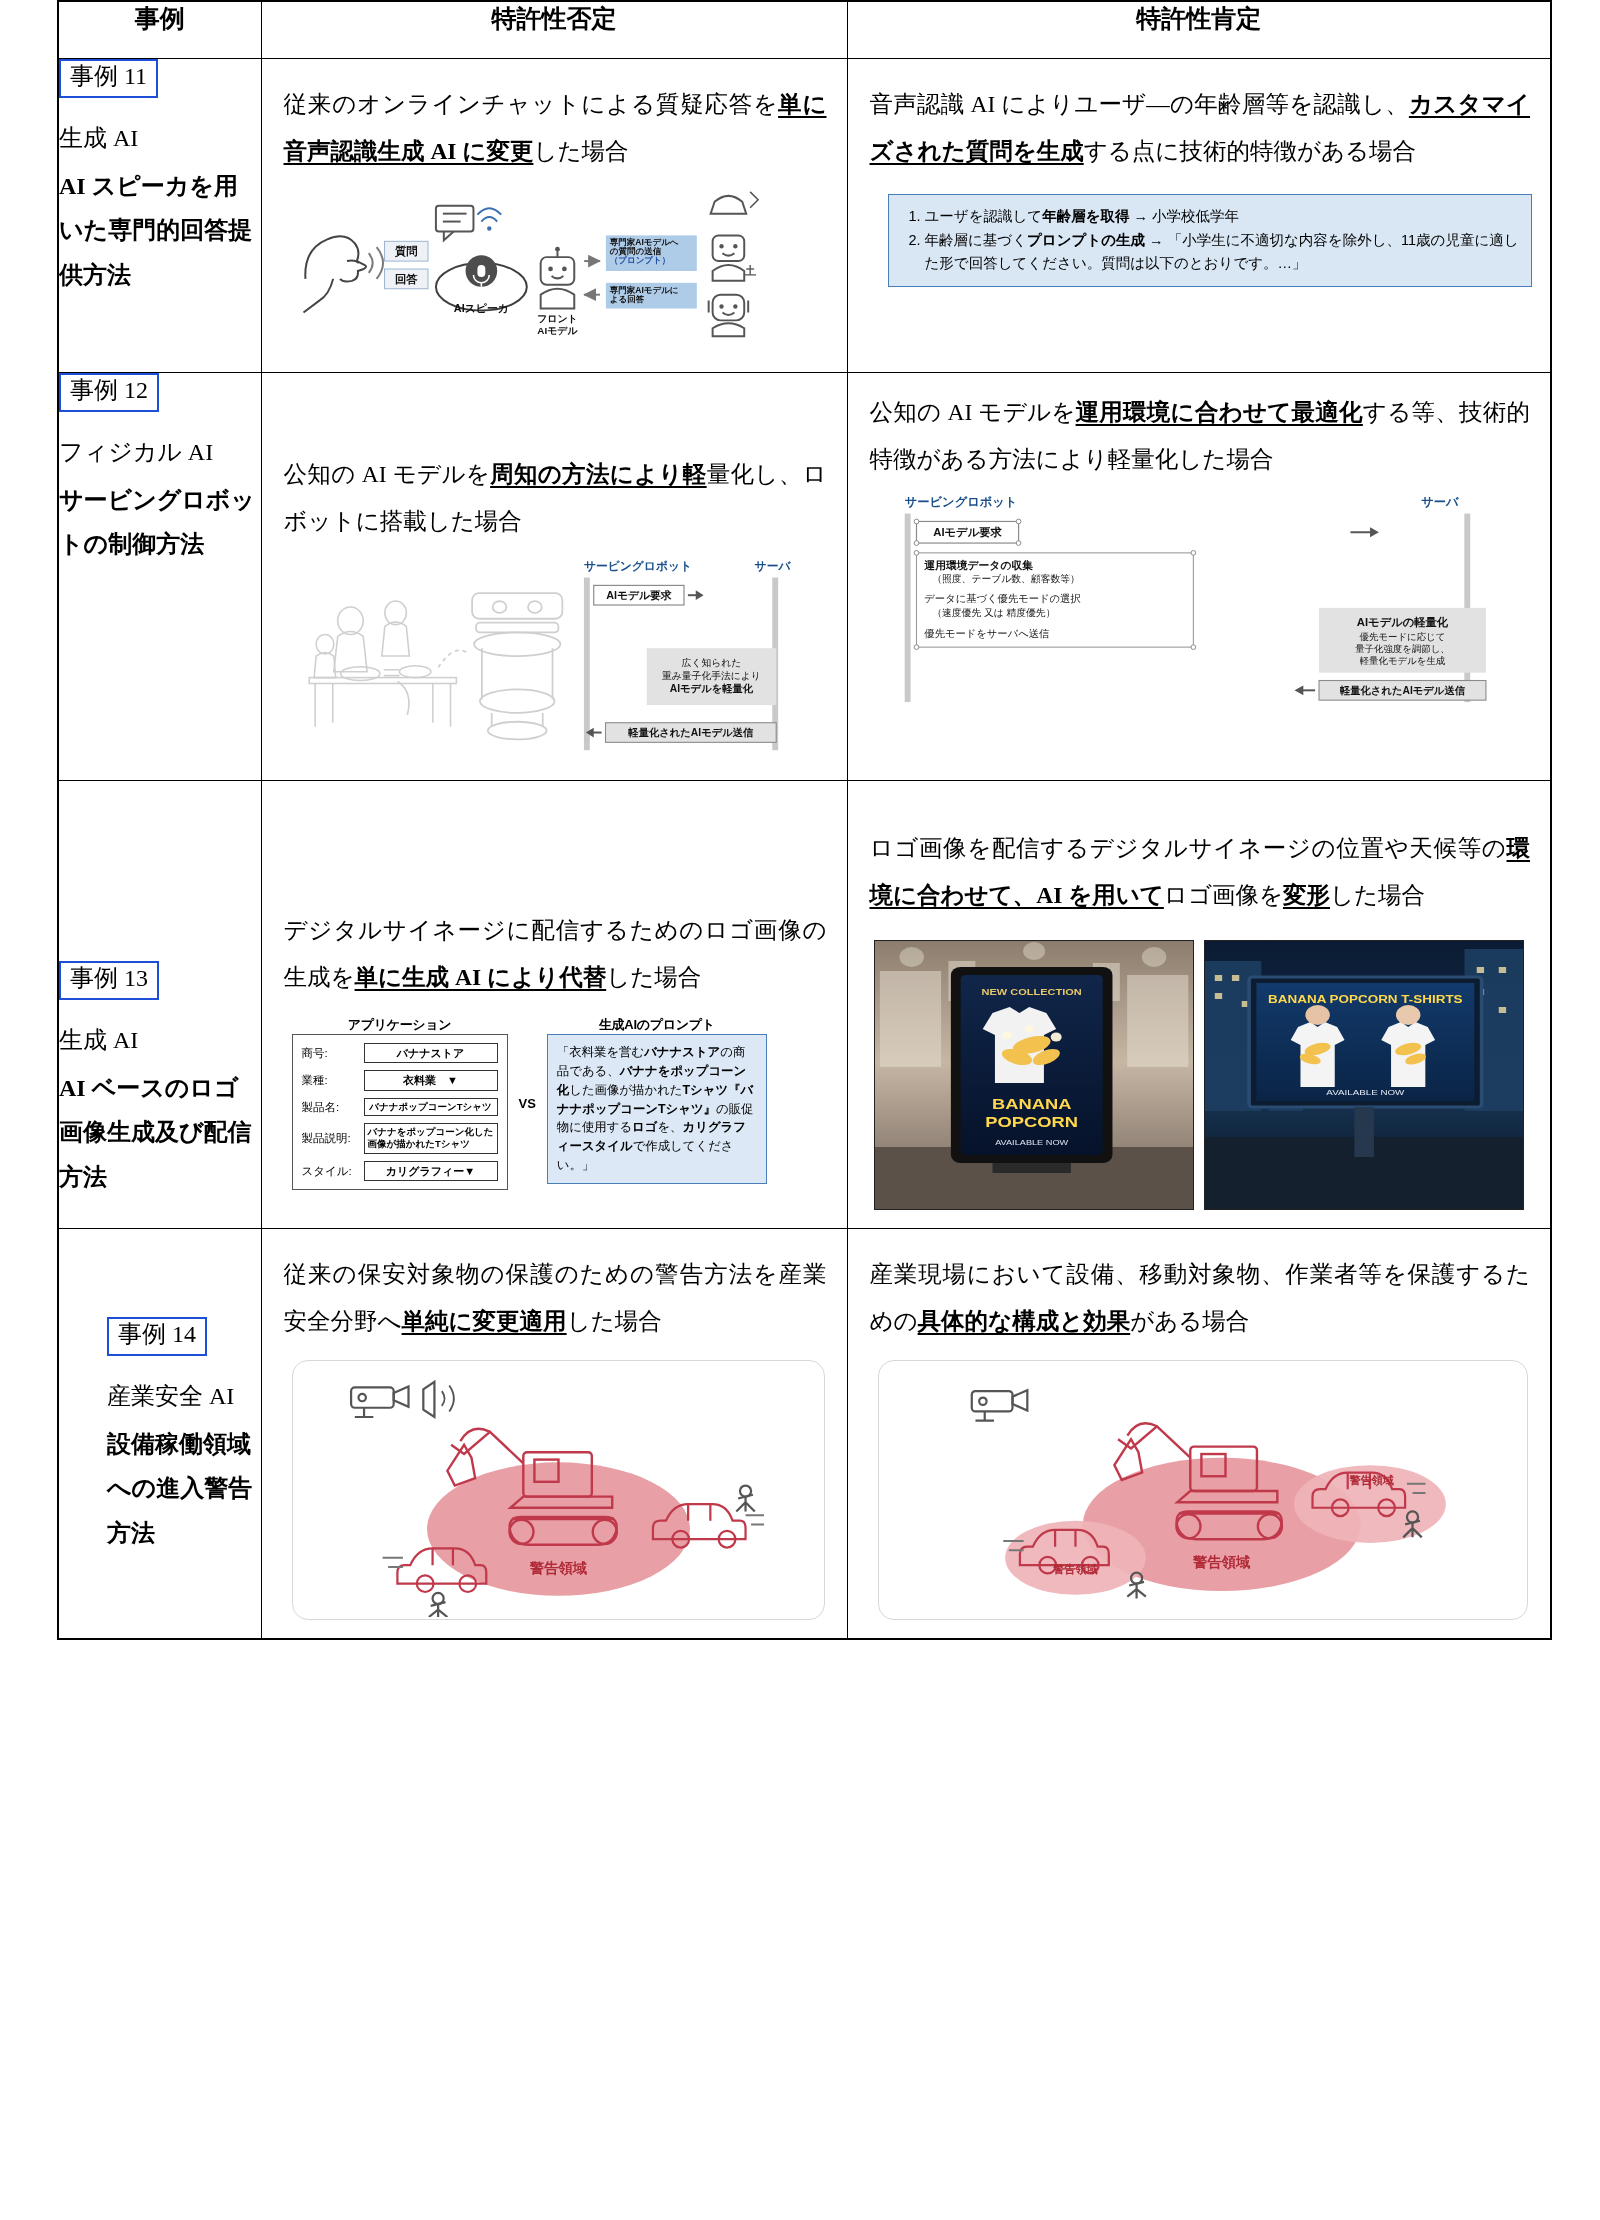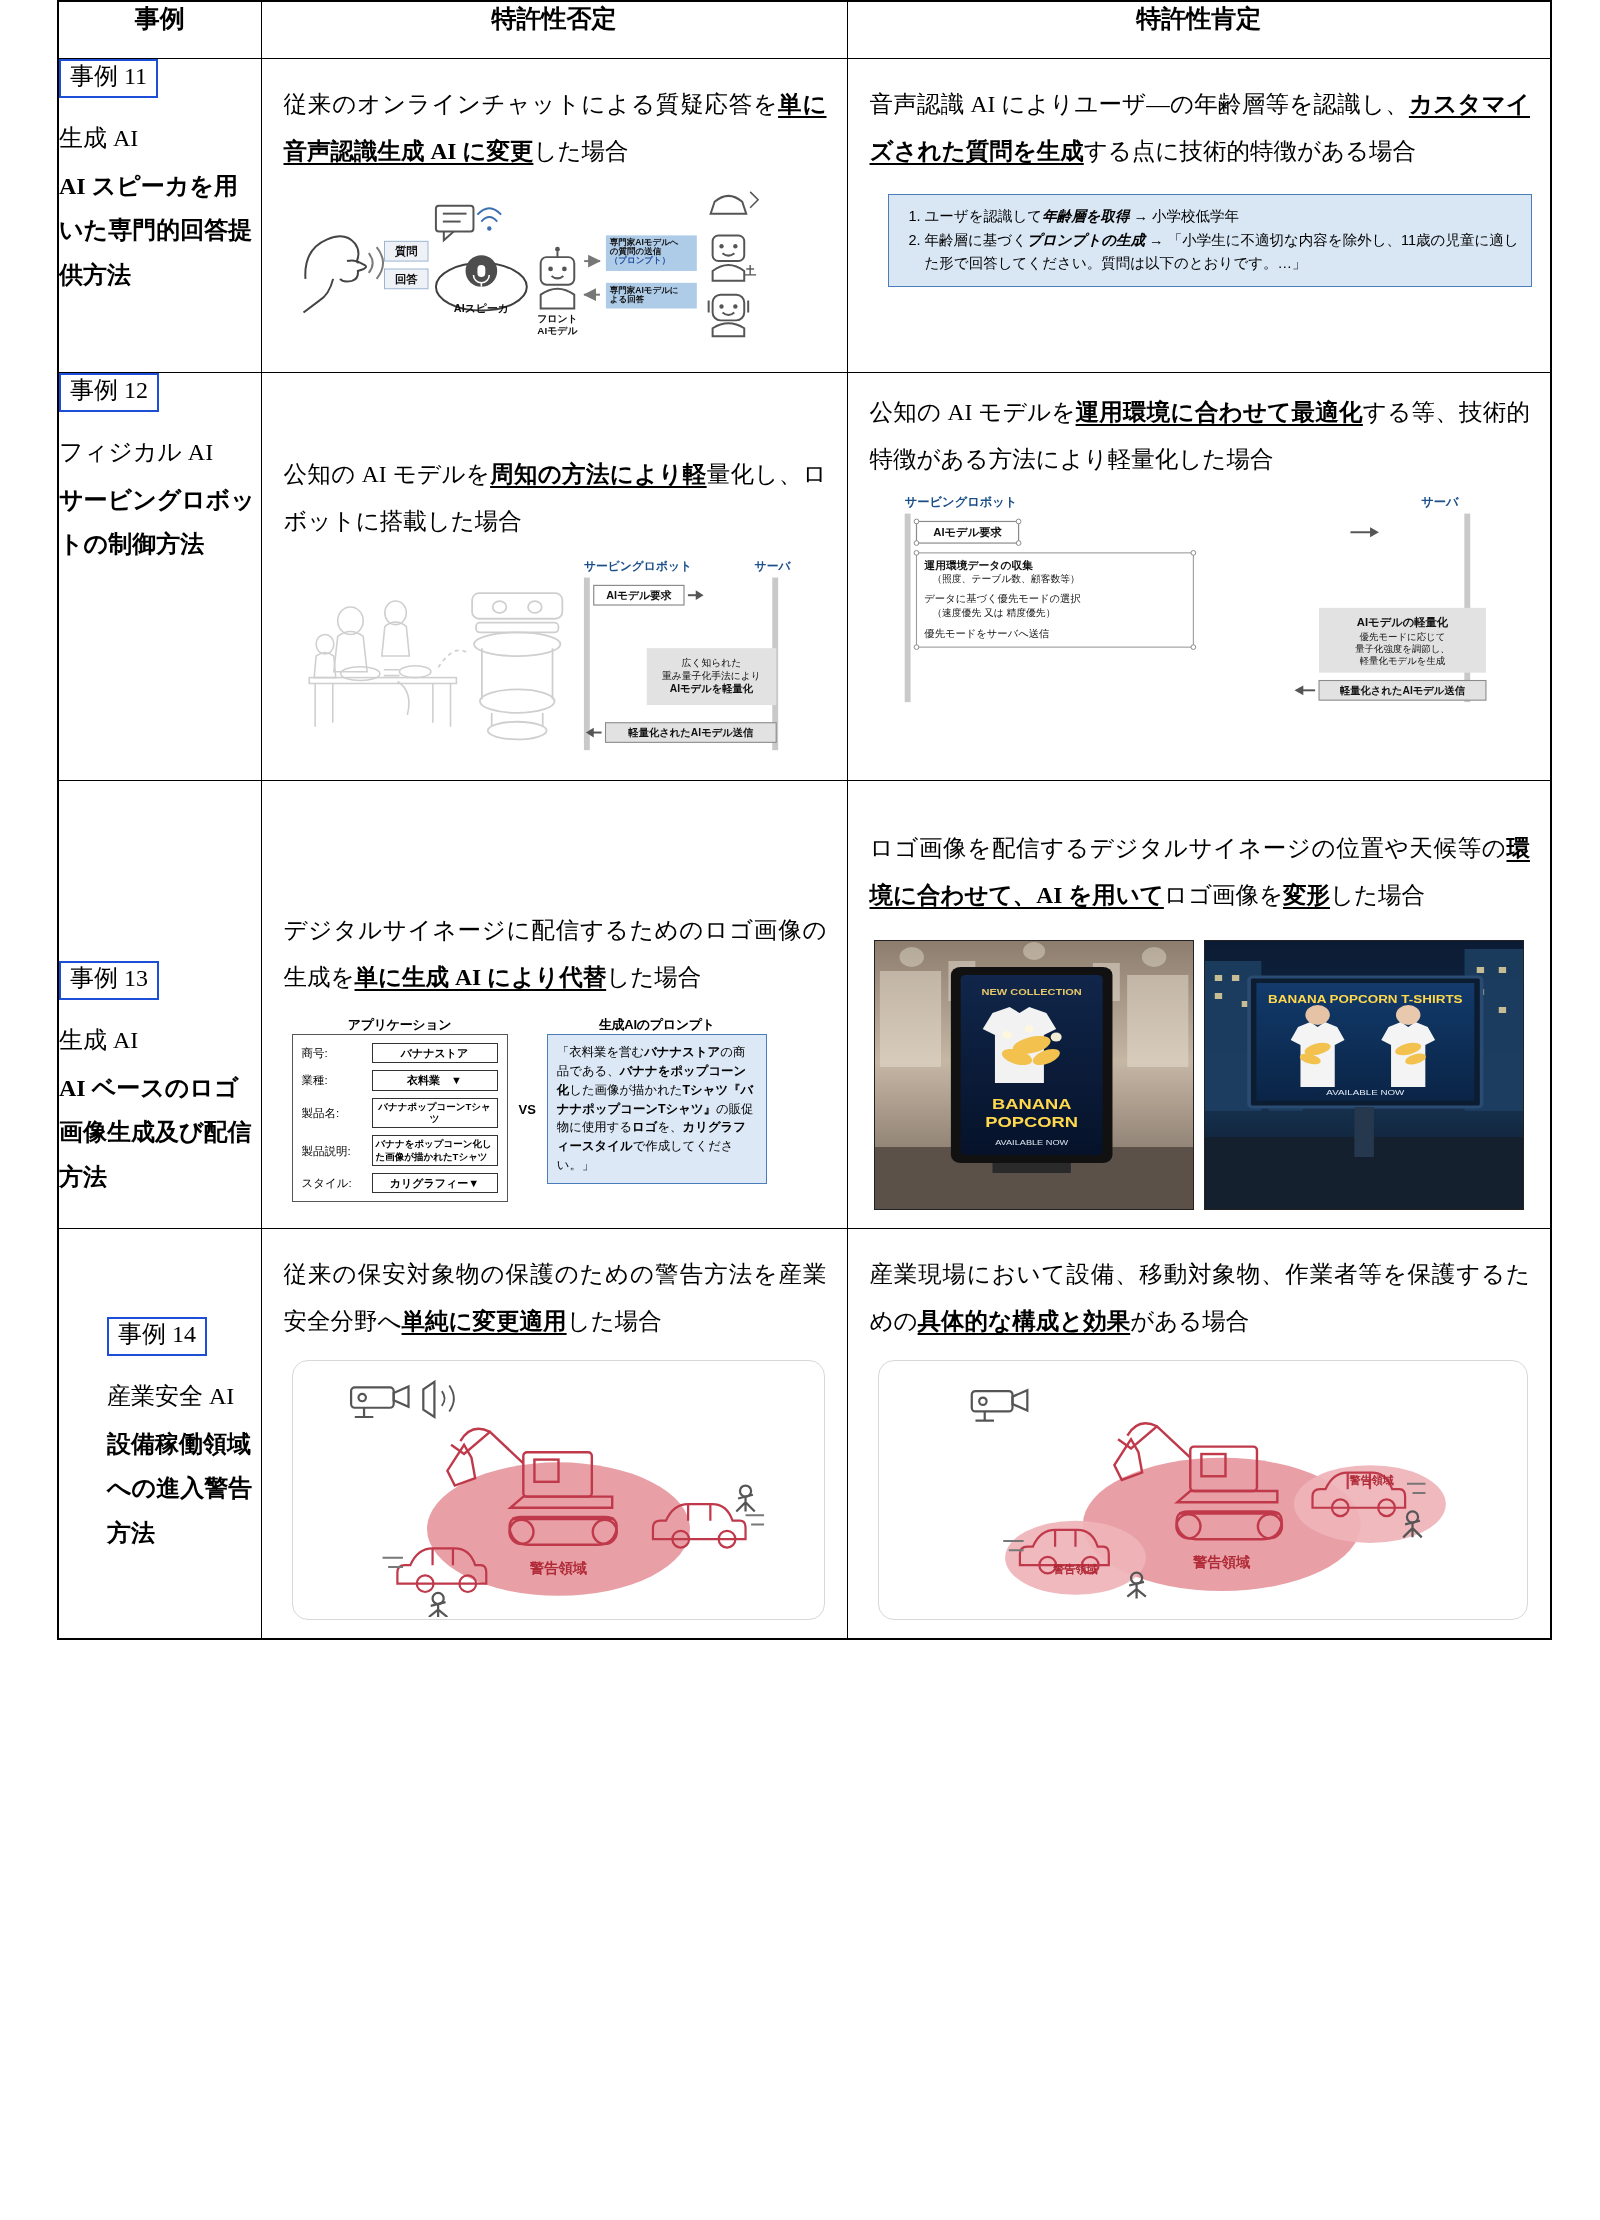--- a/index.html
+++ b/index.html
@@ -92,35 +92,35 @@
     border:1.4px solid #4a7ebb;
     background:#d9e7f5;
     padding:10px 12px 11px 10px;
     font-family:"Liberation Sans","DejaVu Sans",sans-serif;
     font-size:14.5px;
     line-height:1.62;
     color:#000;
   }
   .bluebox ol{margin:0;padding-left:26px;}
   .bluebox li{margin:0;}
-  .bluebox b{font-weight:700;font-style:italic;}
+  .bluebox b{font-weight:700;}
 
   
   .formfig{
     display:flex;align-items:flex-start;gap:8px;
     padding:10px 16px 18px 30px;
     font-family:"Liberation Sans","DejaVu Sans",sans-serif;
   }
   .formcol{flex:0 0 auto;}
   .formcap{
     font-size:13px;font-weight:700;text-align:center;
     letter-spacing:-.3px;
   }
   .formbox{border:1.3px solid #555;padding:8px 9px;width:196px;}
-  .formrow{display:flex;align-items:center;gap:16px;margin-bottom:7px;font-size:11.5px;}
+  .formrow{display:flex;align-items:center;gap:8px;margin-bottom:7px;font-size:11.5px;}
   .formrow:last-child{margin-bottom:0;}
   .flabel{width:54px;flex:0 0 54px;line-height:1.25;}
   .fval{
     flex:1;border:1.2px solid #333;background:#fff;
     font-size:11px;font-weight:700;text-align:center;
     padding:2px 3px;line-height:1.3;
   }
   .fval.left{text-align:left;font-weight:700;}
   .vsmark{
     align-self:center;font-size:13px;font-weight:700;

